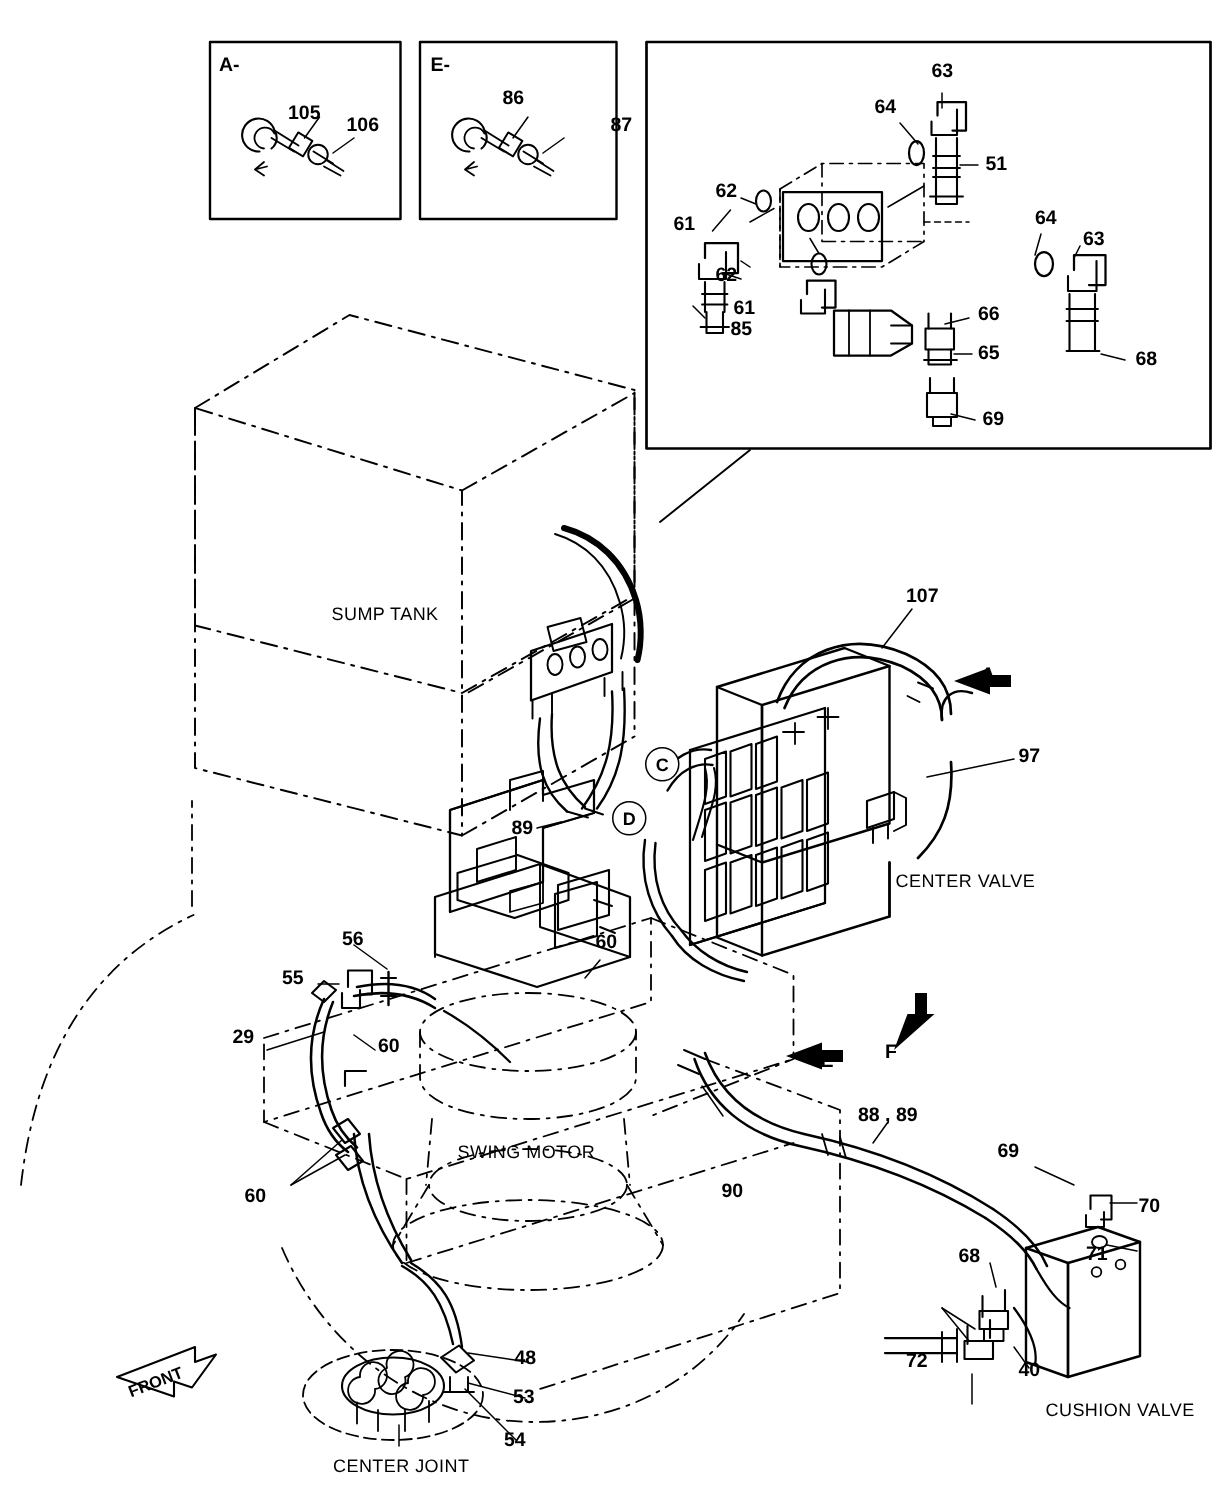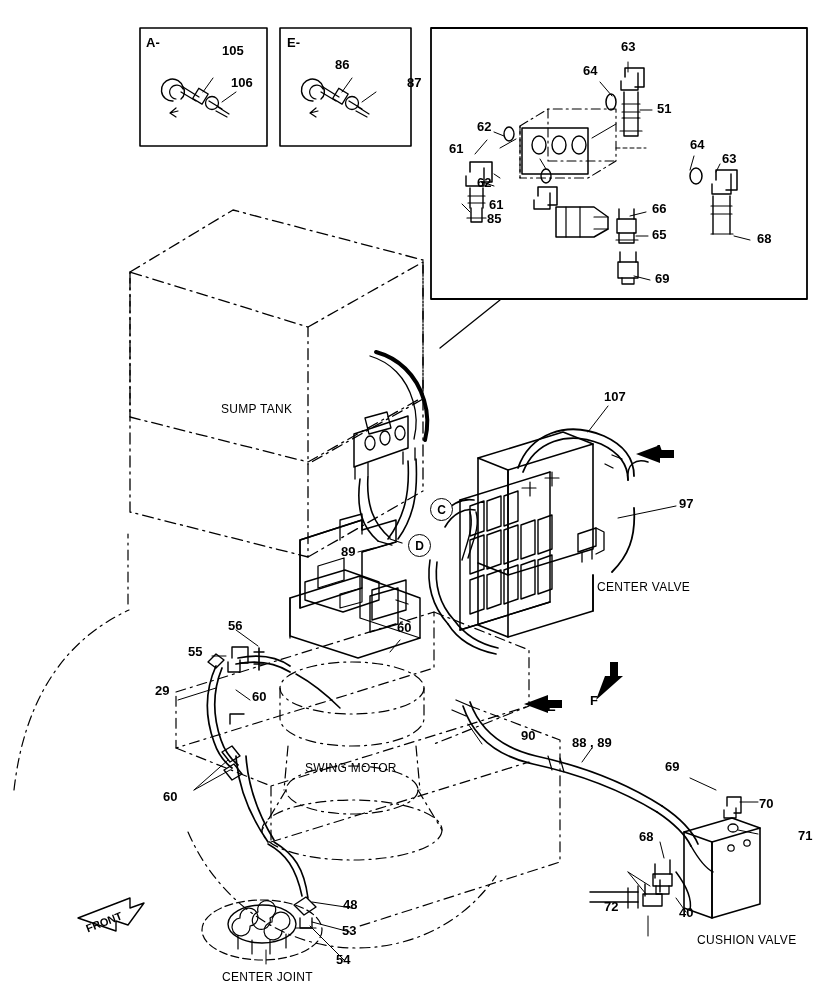--- a/index.html
+++ b/index.html
@@ -402,21 +402,21 @@
         <path d="M266 964 l0 -14"></path>
         <path d="M648 936 l0 -20"></path>
       </g>
 
     </g>
   </svg>
 
   <div class="lbl" style="left:146px; top:36px;">A-</div>
   <div class="lbl" style="left:287px; top:36px;">E-</div>
 
-  <div class="lbl" style="left:192px; top:44px;margin-left:30px;">105</div>
+  <div class="lbl" style="left:192px; top:68px;">105</div>
   <div class="lbl" style="left:231px; top:76px;">106</div>
   <div class="lbl" style="left:335px; top:58px;">86</div>
   <div class="lbl" style="left:371px; top:76px;padding-left:36px;">87</div>
 
   <div class="lbl" style="left:621px; top:40px;">63</div>
   <div class="lbl" style="left:583px; top:64px;">64</div>
   <div class="lbl" style="left:657px; top:102px;">51</div>
   <div class="lbl" style="left:477px; top:120px;">62</div>
   <div class="lbl" style="left:449px; top:142px;">61</div>
   <div class="lbl" style="left:477px; top:176px;">62</div>
@@ -438,25 +438,25 @@
 
   <div class="lbl" style="left:604px; top:390px;">107</div>
   <div class="lbl" style="left:679px; top:497px;">97</div>
   <div class="lbl" style="left:341px; top:545px;">89</div>
   <div class="lbl" style="left:228px; top:619px;">56</div>
   <div class="lbl" style="left:188px; top:645px;">55</div>
   <div class="lbl" style="left:155px; top:684px;">29</div>
   <div class="lbl" style="left:252px; top:690px;">60</div>
   <div class="lbl" style="left:397px; top:621px;">60</div>
   <div class="lbl" style="left:163px; top:790px;">60</div>
-  <div class="lbl" style="left:481px; top:729px;margin-left:40px;">90</div>
+  <div class="lbl" style="left:481px; top:787px;">90</div>
   <div class="lbl" style="left:572px; top:736px;">88 , 89</div>
   <div class="lbl" style="left:665px; top:760px;">69</div>
   <div class="lbl" style="left:759px; top:797px;">70</div>
-  <div class="lbl" style="left:798px; top:829px;">71</div>
+  <div class="lbl" style="left:724px; top:829px;">71</div>
   <div class="lbl" style="left:639px; top:830px;">68</div>
   <div class="lbl" style="left:604px; top:900px;">72</div>
   <div class="lbl" style="left:679px; top:906px;">40</div>
   <div class="lbl" style="left:343px; top:898px;">48</div>
   <div class="lbl" style="left:342px; top:924px;">53</div>
   <div class="lbl" style="left:336px; top:953px;">54</div>
 
   <div class="lbl" style="left:654px; top:443px;">A</div>
   <div class="circle-ref" style="left:430px; top:498px;">C</div>
   <div class="circle-ref" style="left:408px; top:534px;">D</div>

